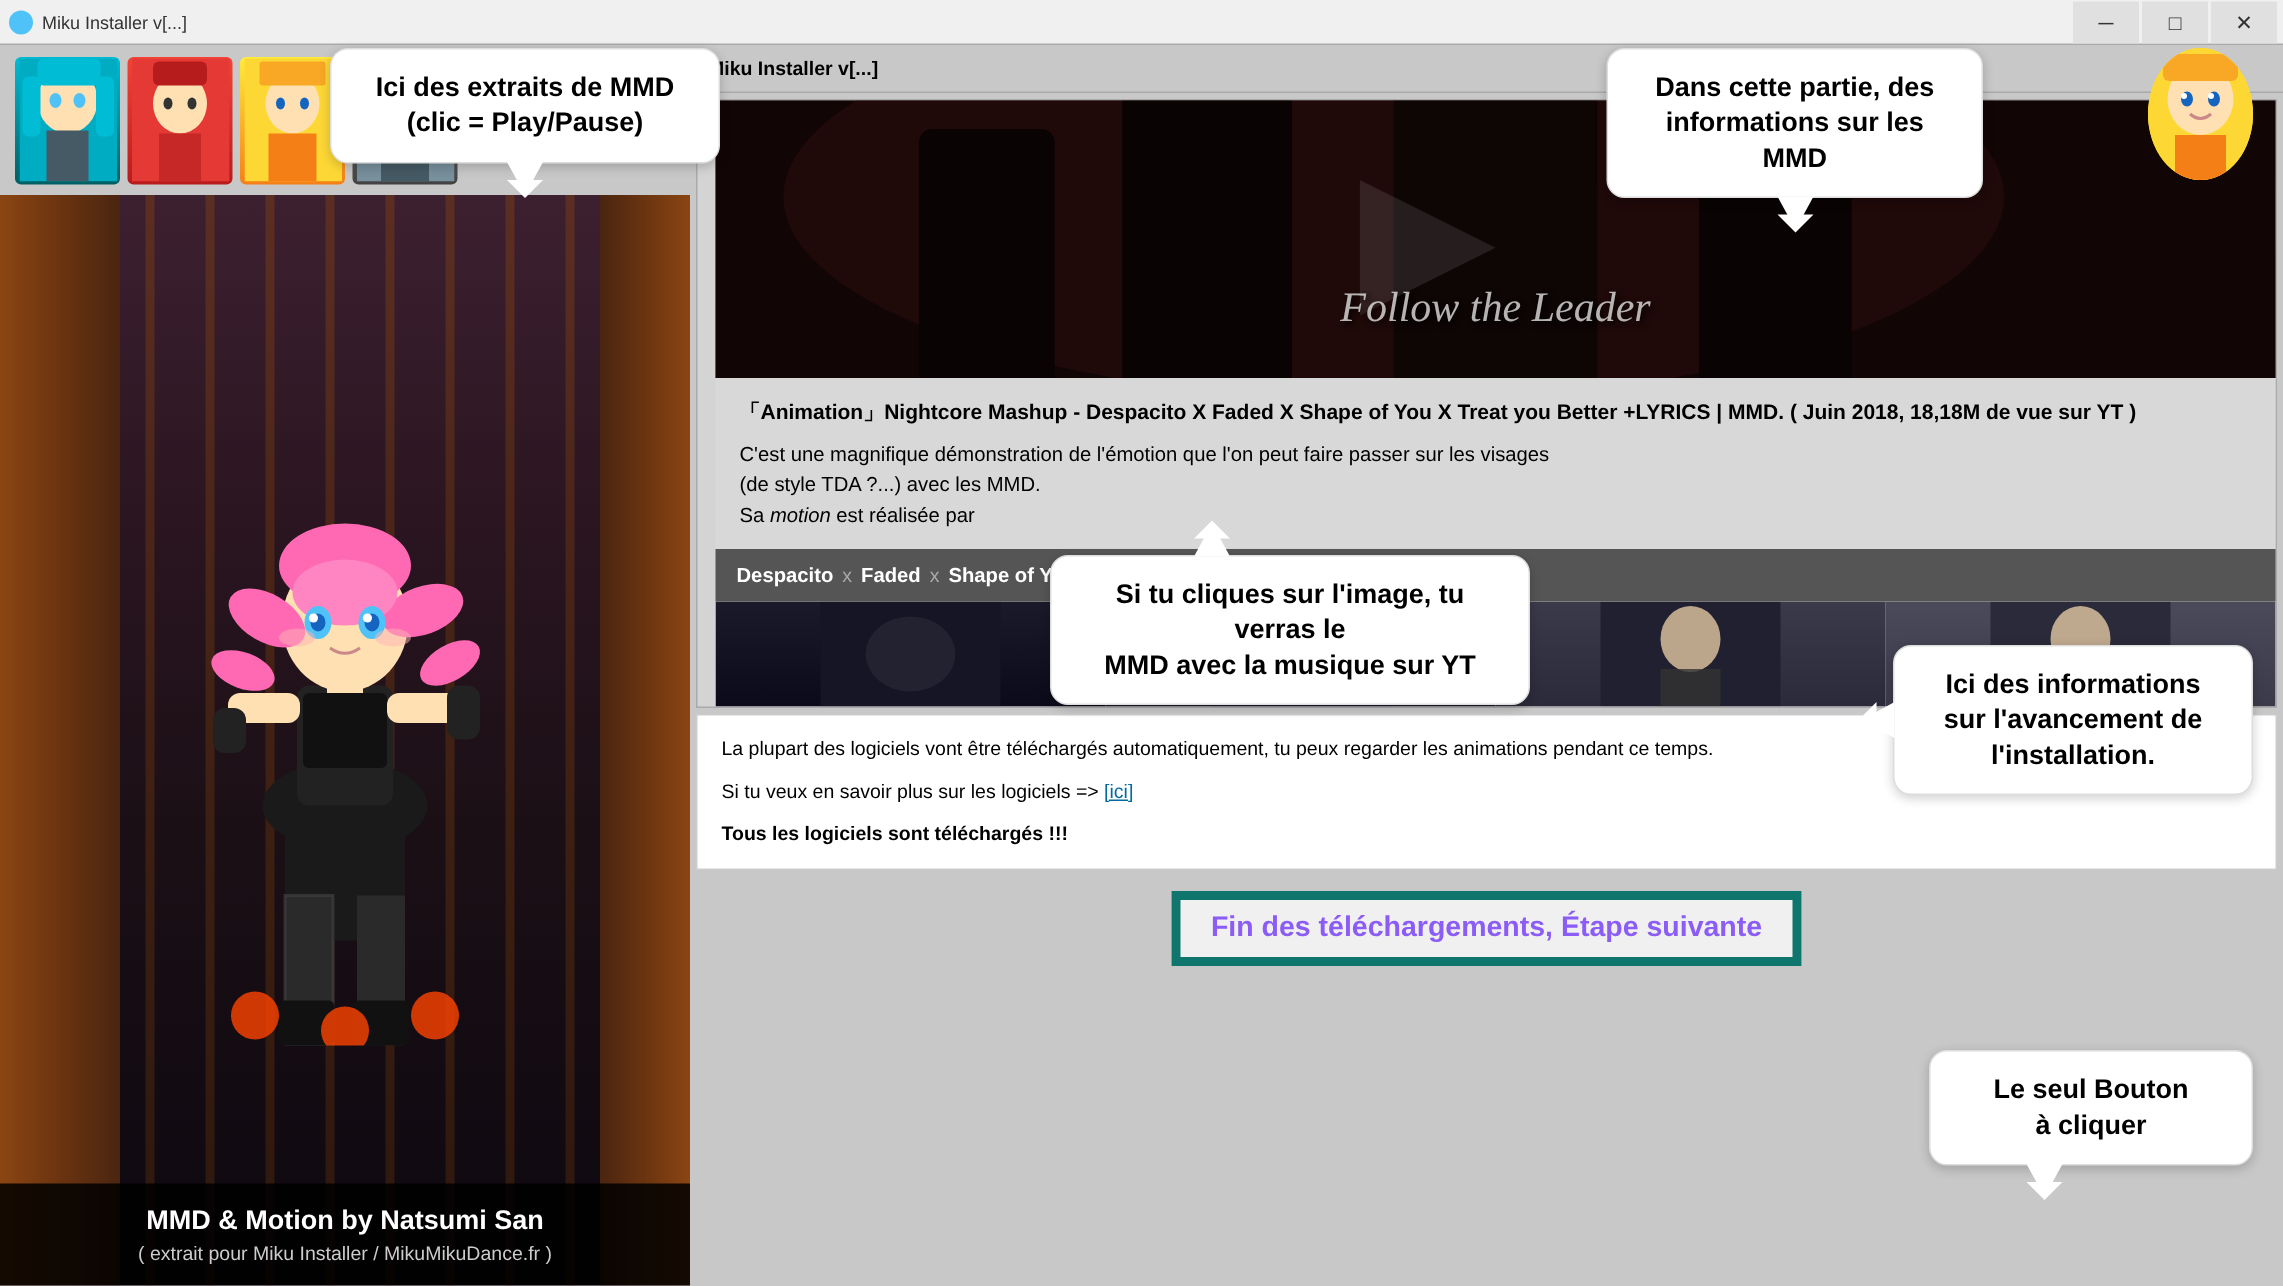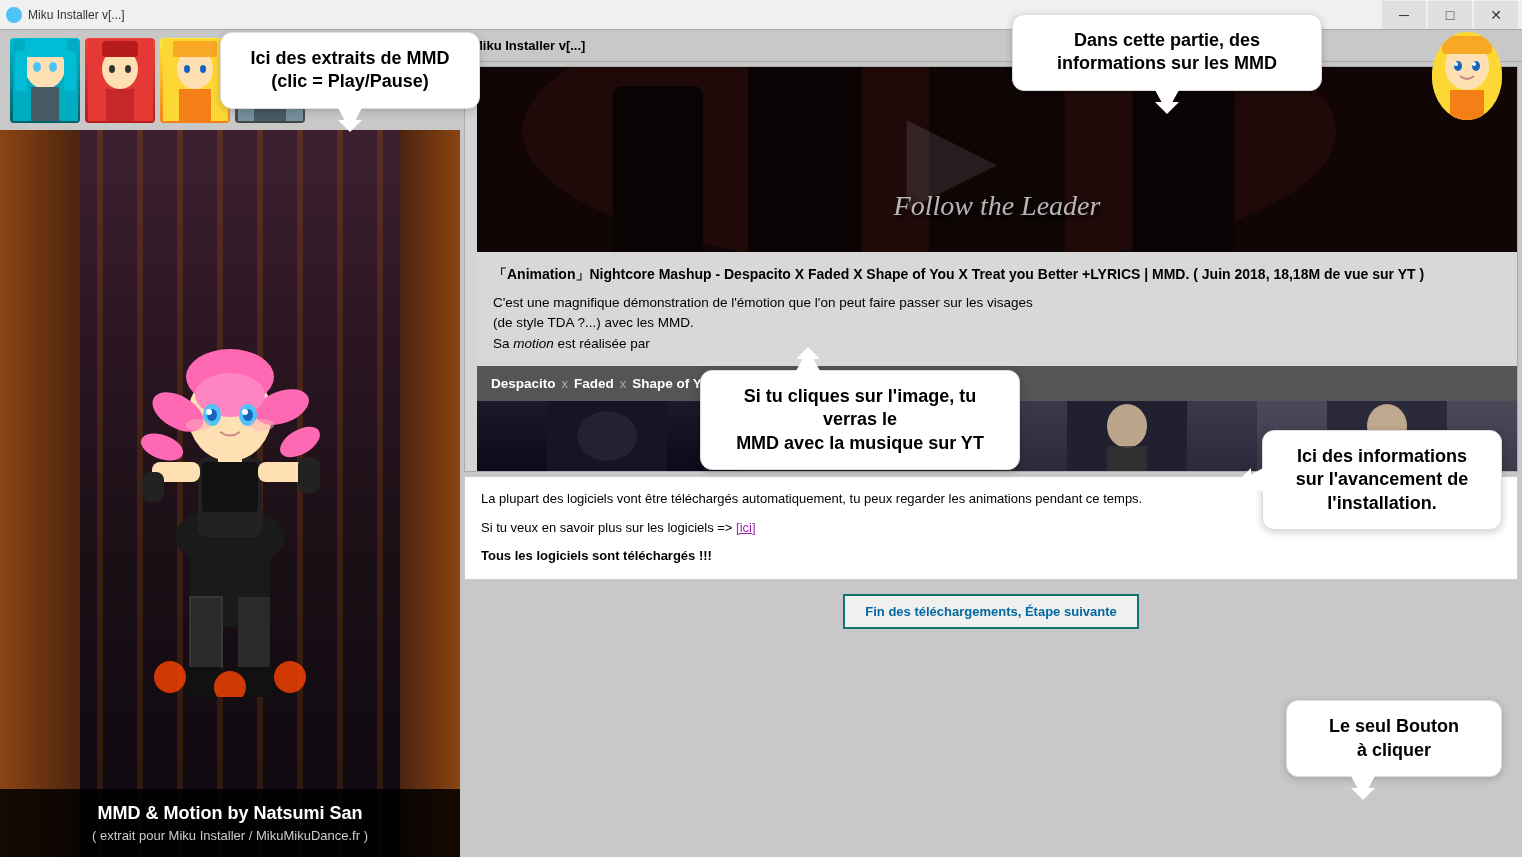--- a/index.html
+++ b/index.html
@@ -268,40 +268,40 @@
     .bottom-info-panel {
       background: white;
       border: 1px solid #ccc;
       margin: 4px;
       padding: 12px 16px;
       font-size: 13px;
       line-height: 1.6;
       color: #000;
     }
     .bottom-info-panel .link {
-      color: #a21caf;
+      color: #0369a1;
       text-decoration: underline;
       cursor: pointer;
     }
     .bottom-info-panel .bold { font-weight: bold; }
 
     
     .button-area {
       padding: 10px 16px;
       display: flex;
       justify-content: center;
     }
     .next-btn {
       background: #f0f0f0;
-      border: 2px solid #0f766e;
+      border: 6px solid #0f766e;
       padding: 8px 20px;
-      font-size: 13px;
+      font-size: 19px;
       font-weight: bold;
       cursor: pointer;
-      color: #0369a1;
+      color: #8b5cf6;
     }
 
     
     .right-content::-webkit-scrollbar { width: 16px; }
     .right-content::-webkit-scrollbar-track { background: #d0d0d0; }
     .right-content::-webkit-scrollbar-thumb { background: #a0a0a0; border: 1px solid #888; }
 
     
     .tooltip-bubble {
       position: absolute;
@@ -333,23 +333,23 @@
     .tooltip-1::after {
       bottom: -24px;
       left: 50%;
       transform: translateX(-50%);
       border-top-color: white;
       border-bottom: none;
     }
 
     
     .tooltip-2 {
-      top: 14px;
+      top: 32px;
       right: 200px;
-      width: 310px;
+      width: 251px;
     }
     .tooltip-2::after {
       bottom: -24px;
       left: 50%;
       transform: translateX(-50%);
       border-top-color: white;
       border-bottom: none;
     }
 
     

